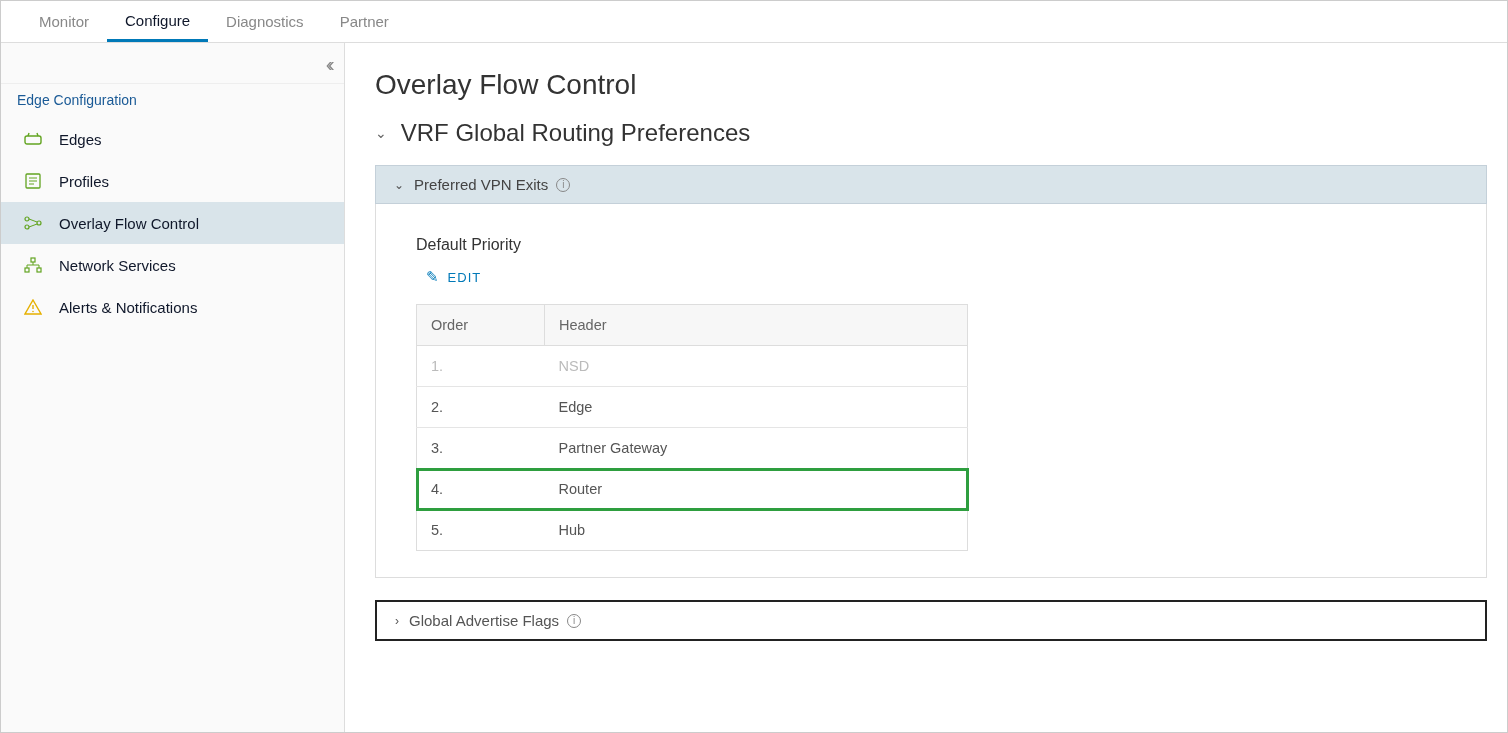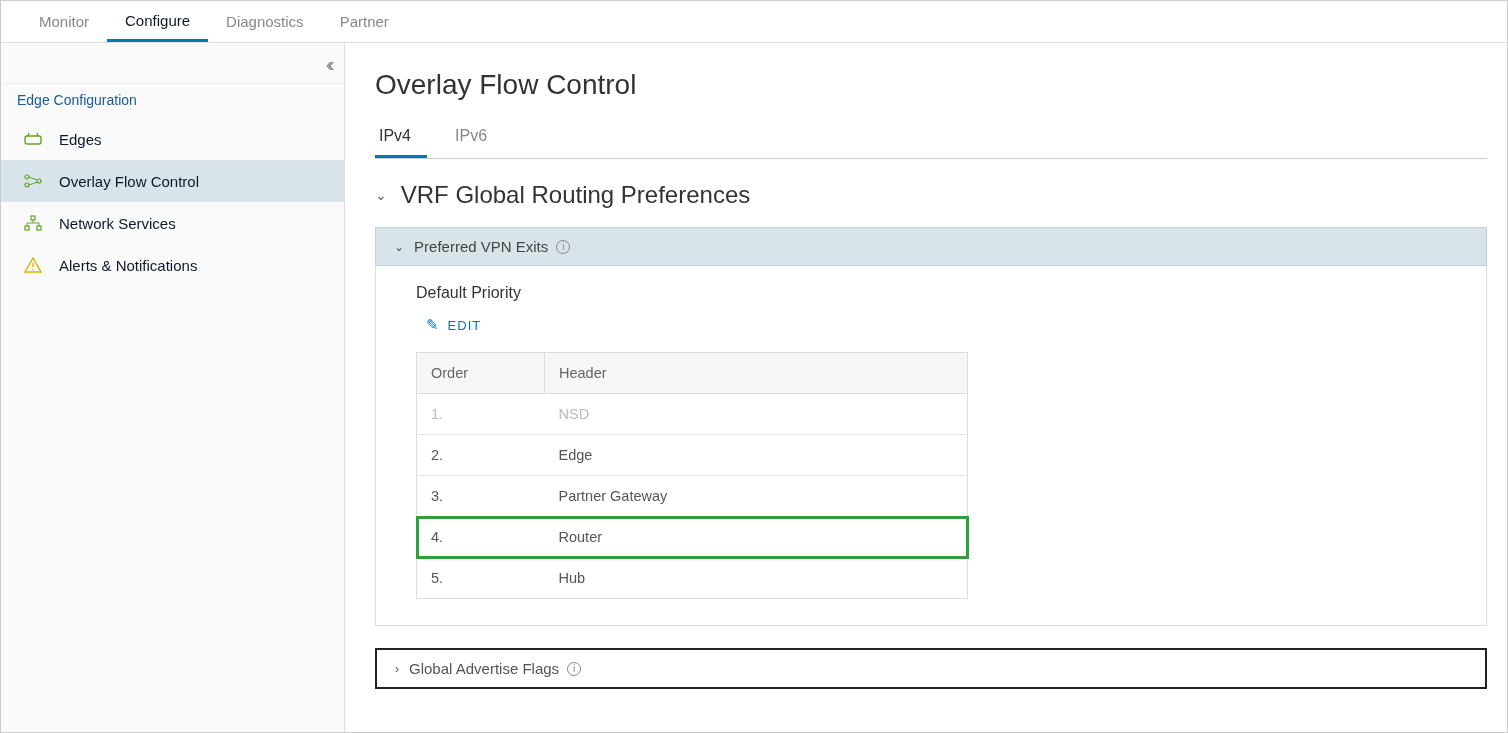--- a/index.html
+++ b/index.html
@@ -139,21 +139,21 @@
   border-radius: 50%;
   font-size: 10px;
   line-height: 12px;
   text-align: center;
   color: #888;
   margin-left: 8px;
 }
 .panel-body {
   border: 1px solid #ddd;
   border-top: none;
-  padding: 18px 40px 26px 40px;
+  padding: 32px 40px 26px 40px;
 }
 .dp-title {
   font-size: 16px;
   color: #333;
   margin-bottom: 14px;
   font-weight: 500;
 }
 .edit-link {
   display: inline-flex;
   align-items: center;
@@ -227,20 +227,31 @@
 
     <div class="nav-item">
       <span class="nav-icon">
         <svg width="18" height="14" viewBox="0 0 18 14">
             <rect x="1" y="4" width="16" height="8" rx="2" fill="none" stroke="#62a420" stroke-width="1.4"></rect>
             <line x1="4" y1="4" x2="5" y2="1" stroke="#62a420" stroke-width="1.4"></line>
             <line x1="14" y1="4" x2="13" y2="1" stroke="#62a420" stroke-width="1.4"></line>
           </svg>
       </span>
       <span>Edges</span>
+    </div>
+    <div class="nav-item">
+      <span class="nav-icon">
+        <svg width="16" height="16" viewBox="0 0 16 16">
+            <rect x="1" y="1" width="14" height="14" rx="1" fill="none" stroke="#62a420" stroke-width="1.3"></rect>
+            <line x1="4" y1="5" x2="12" y2="5" stroke="#62a420"></line>
+            <line x1="4" y1="8" x2="12" y2="8" stroke="#62a420"></line>
+            <line x1="4" y1="11" x2="9" y2="11" stroke="#62a420"></line>
+          </svg>
+      </span>
+      <span>Profiles</span>
     </div>
     <div class="nav-item active">
       <span class="nav-icon">
         <svg width="18" height="14" viewBox="0 0 18 14">
             <circle cx="3" cy="3" r="2" fill="none" stroke="#62a420" stroke-width="1.2"></circle>
             <circle cx="3" cy="11" r="2" fill="none" stroke="#62a420" stroke-width="1.2"></circle>
             <circle cx="15" cy="7" r="2" fill="none" stroke="#62a420" stroke-width="1.2"></circle>
             <line x1="5" y1="3" x2="13" y2="6" stroke="#62a420"></line>
             <line x1="5" y1="11" x2="13" y2="8" stroke="#62a420"></line>
           </svg>
@@ -269,24 +280,20 @@
             <circle cx="9" cy="12.5" r="0.8" fill="#e6b000"></circle>
           </svg>
       </span>
       <span>Alerts &amp; Notifications</span>
     </div>
   </div>
 
   <div class="main">
     <h1 class="page-title">Overlay Flow Control</h1>
 
-    <div class="sub-tabs">
-      <div class="sub-tab active">IPv4</div>
-      <div class="sub-tab">IPv6</div>
-    </div>
 
     <div class="section-h">
       <span class="chev-expand">⌄</span>
       <span>VRF Global Routing Preferences</span>
     </div>
 
     <div class="panel-bar">
       <span class="chev">⌄</span>
       <span>Preferred VPN Exits</span>
       <span class="info-icon">i</span>

